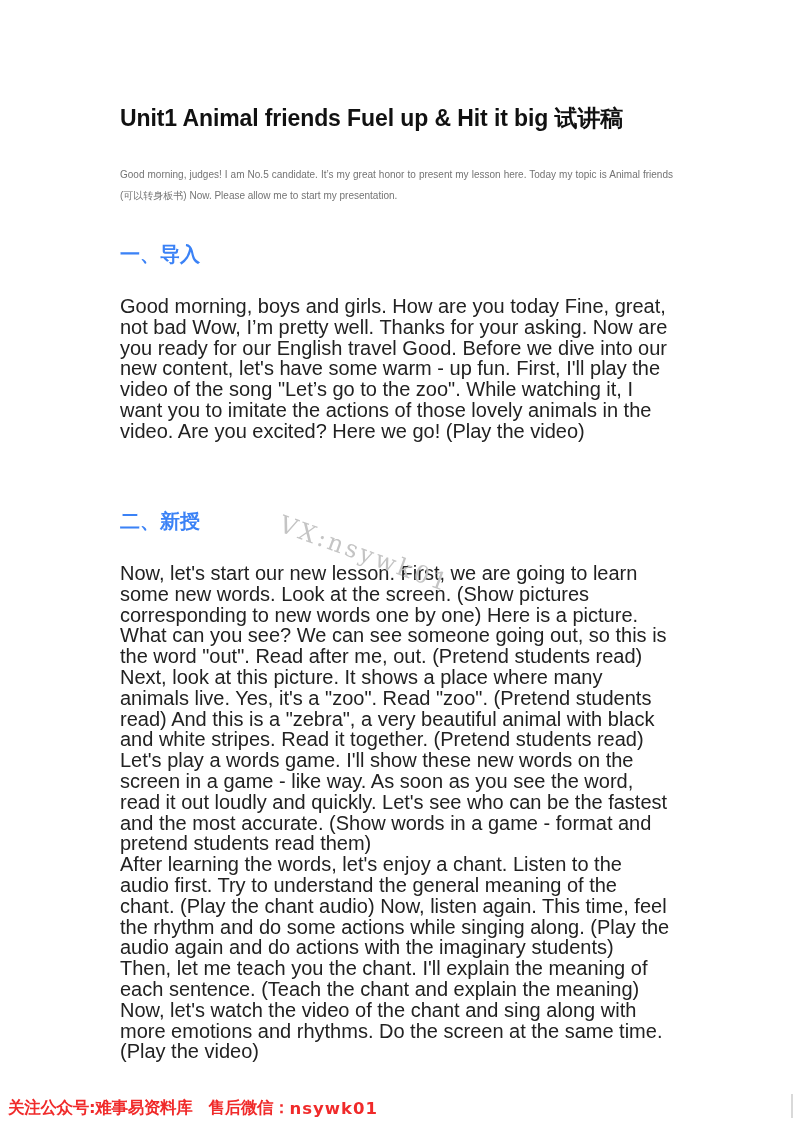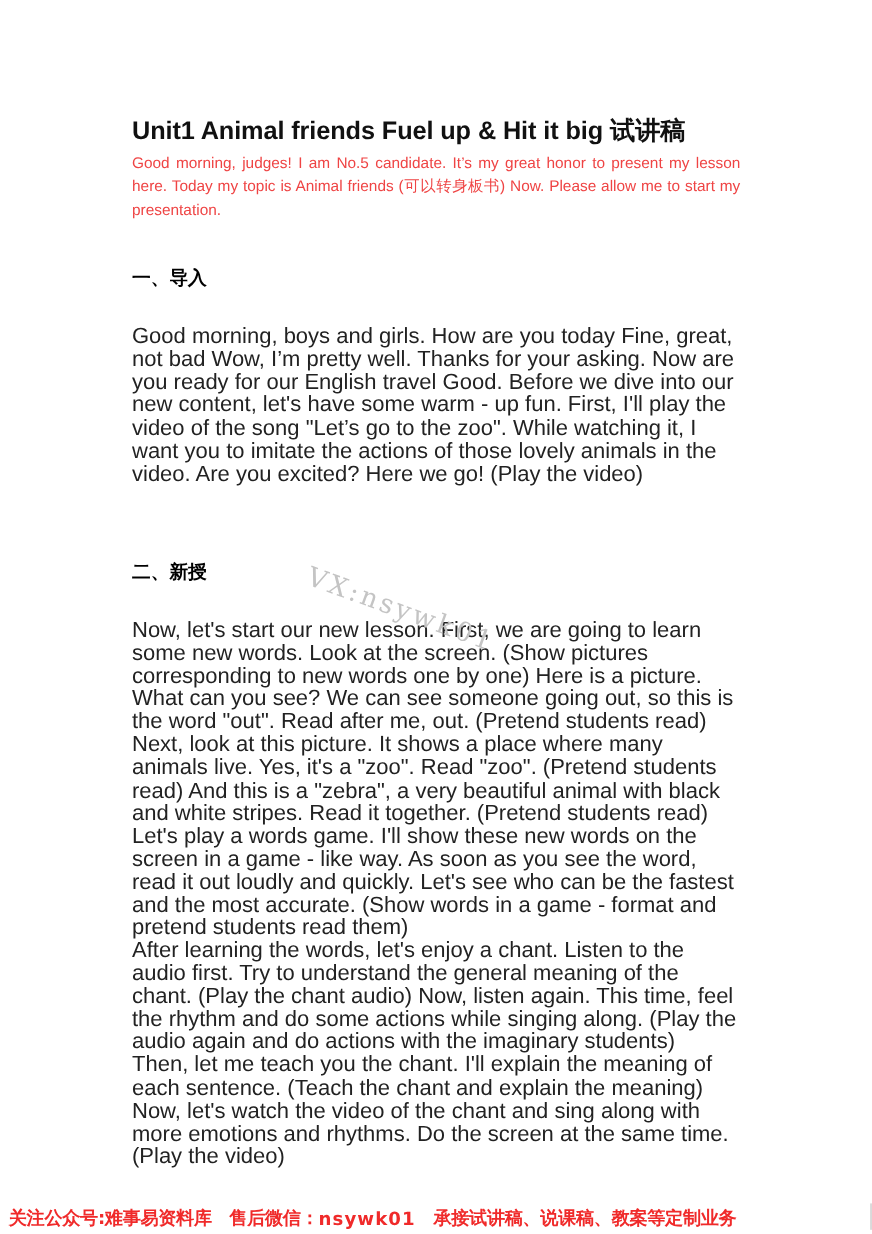--- a/index.html
+++ b/index.html
@@ -28,35 +28,35 @@
       width: 600px;
       font-family: "Liberation Sans", "DejaVu Sans", sans-serif;
       font-weight: bold;
       font-size: 23px;
       letter-spacing: -0.1px;
       color: #111;
       white-space: nowrap;
     }
     .intro {
       position: absolute;
-      top: 138px;
+      top: 164px;
       left: 0;
       width: 553px;
-      font-size: 14px;
+      font-size: 10px;
       line-height: 21px;
       text-align: justify;
-      color: #ef4444;
+      color: #737373;
     }
     .section-heading {
       position: absolute;
       left: 0;
       font-family: Liberation Mono, monospace;
       font-weight: bold;
-      font-size: 17px;
-      color: #000000;
+      font-size: 20px;
+      color: #3b82f6;
       white-space: nowrap;
     }
     .h1 { top: 241px; }
     .h2 { top: 508px; }
     .section-body {
       position: absolute;
       left: 0;
       width: 556px;
       font-size: 20px;
       line-height: 20.8px;
@@ -130,15 +130,14 @@
     <p>Then, let me teach you the chant. I'll explain the meaning of each sentence. (Teach the chant and explain the meaning) Now, let's watch the video of the chant and sing along with more emotions and rhythms. Do the screen at the same time. (Play the video)</p>
   </div>
 </div>
 
 <div class="watermark">VX:nsywk01</div>
 
 <div class="footer">
   <span>关注公众号:难事易资料库</span>
   <span style="margin-right:0">售后微信：</span>
   <span class="wechat-id">nsywk01</span>
-  <span>承接试讲稿、说课稿、教案等定制业务</span>
 </div>
 <div class="right-edge"></div>
 
 </body></html>

